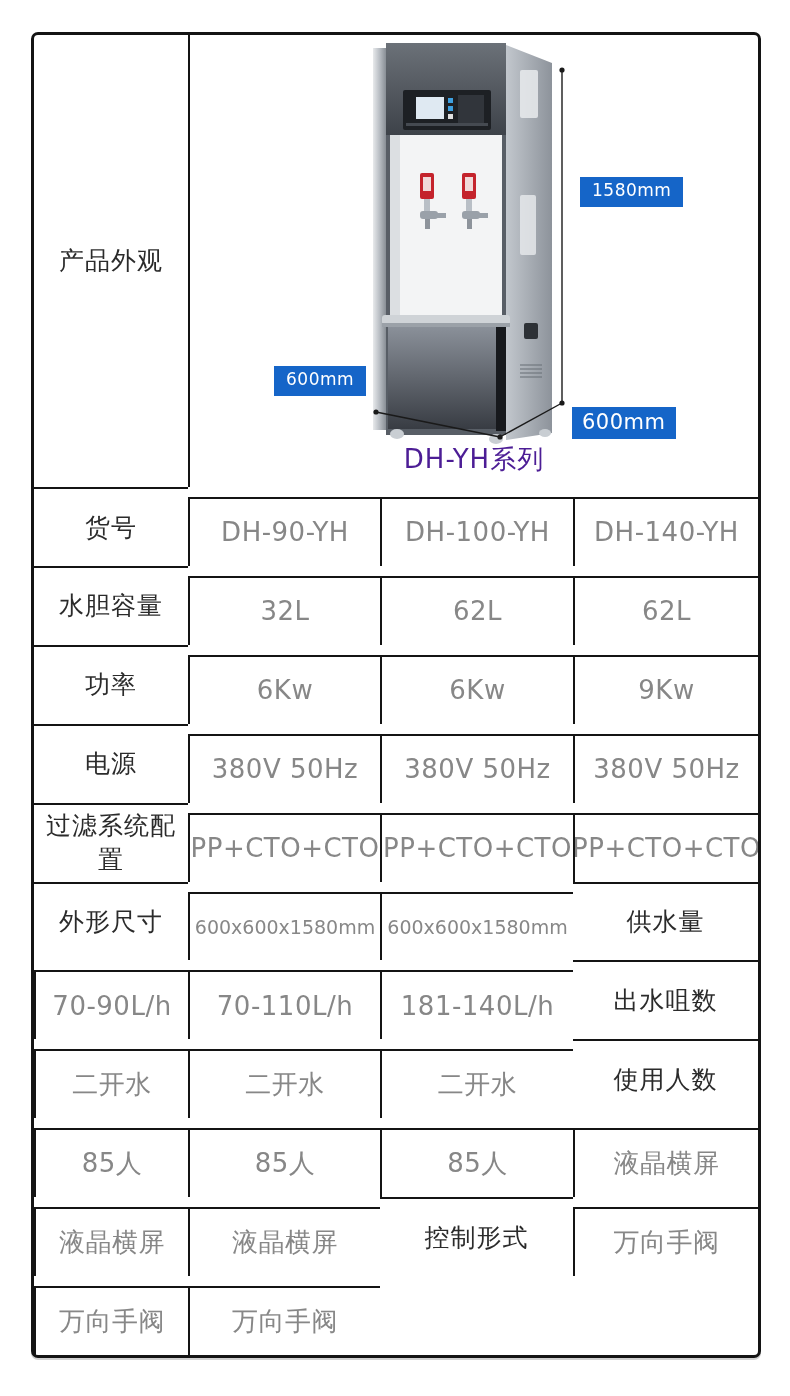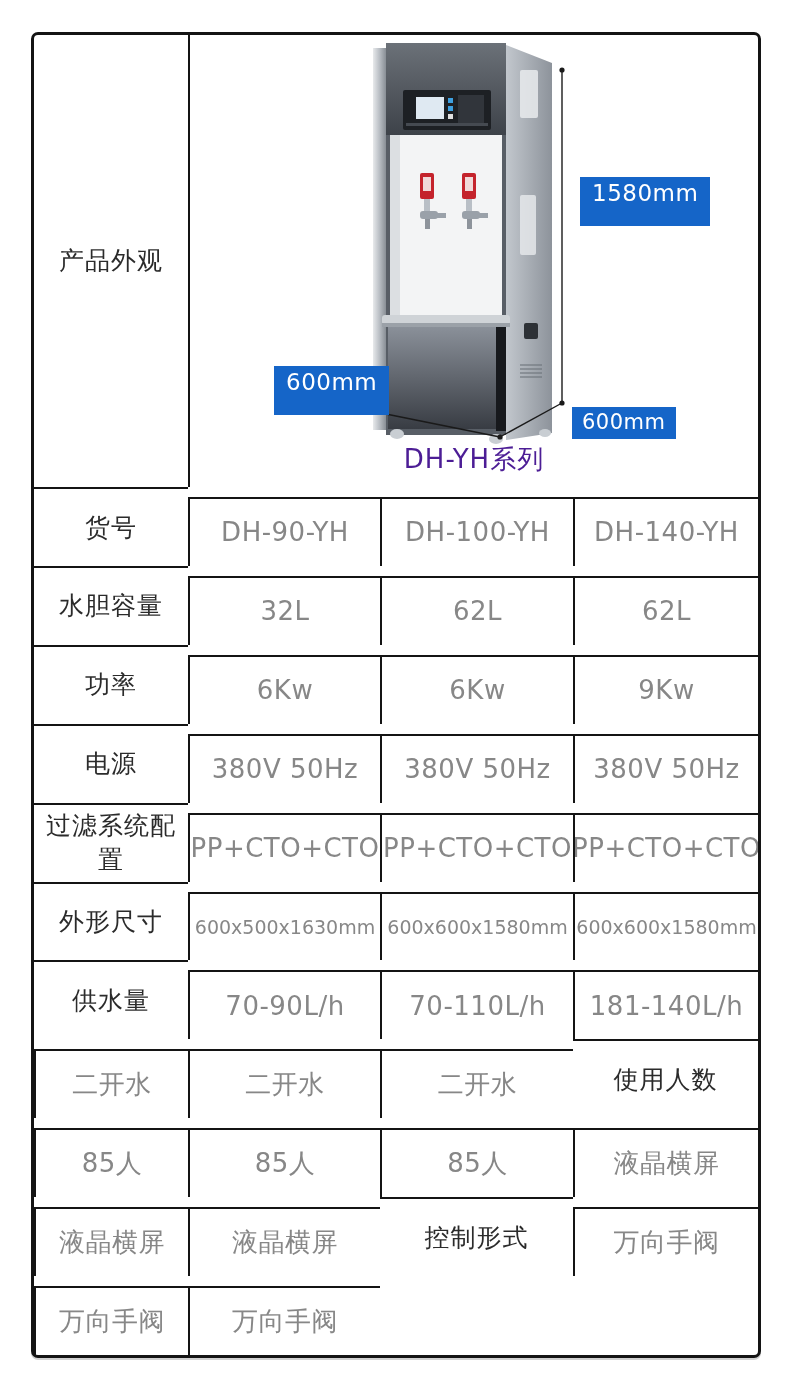--- a/index.html
+++ b/index.html
@@ -42,22 +42,22 @@
   
   .product-cell{
     grid-column:2 / 5; grid-row:1;
     border-left:2px solid #141414;
     position:relative; padding:0;
   }
   .appearance-cell{ grid-row:1; }
 
   .dim-badge{
     position:absolute; background:#1565c8; color:#ffffff;
-    font-size:23px; letter-spacing:0.5px;
-    padding:4px 12px 20px 12px; line-height:1.1;
+    font-size:17px; letter-spacing:0.5px;
+    padding:4px 12px 7px 12px; line-height:1.1;
   }
   .dim-height{ left:390px; top:142px; }
   .dim-width { left:84px;  top:331px; }
   .dim-depth { left:382px; top:372px; font-size:21px; padding:4px 10px 5px 10px; }
 
   .series-caption{
     position:absolute; left:0; right:0; bottom:10px;
     text-align:center; font-size:26px; color:#4c1d95; letter-spacing:1px;
   }
   .product-art{ position:absolute; left:0; top:0; }
@@ -191,29 +191,29 @@
   <div class="cell vline value-cell">380V 50Hz</div>
   <div class="cell vline value-cell">380V 50Hz</div>
   <div class="cell vline value-cell">380V 50Hz</div>
 
   <div class="cell label-cell">过滤系统配置</div>
   <div class="cell vline value-cell">PP+CTO+CTO</div>
   <div class="cell vline value-cell">PP+CTO+CTO</div>
   <div class="cell vline value-cell">PP+CTO+CTO</div>
 
   <div class="cell label-cell">外形尺寸</div>
-  <div class="cell vline value-cell small">600x500x1630mm</div>
   <div class="cell vline value-cell small">600x600x1580mm</div>
   <div class="cell vline value-cell small">600x600x1580mm</div>
 
   <div class="cell label-cell">供水量</div>
   <div class="cell vline value-cell">70-90L/h</div>
   <div class="cell vline value-cell">70-110L/h</div>
   <div class="cell vline value-cell">181-140L/h</div>
 
+  <div class="cell label-cell">出水咀数</div>
   <div class="cell vline value-cell">二开水</div>
   <div class="cell vline value-cell">二开水</div>
   <div class="cell vline value-cell">二开水</div>
 
   <div class="cell label-cell">使用人数</div>
   <div class="cell vline value-cell">85人</div>
   <div class="cell vline value-cell">85人</div>
   <div class="cell vline value-cell">85人</div>
 
   <div class="cell vline value-cell">液晶横屏</div>

